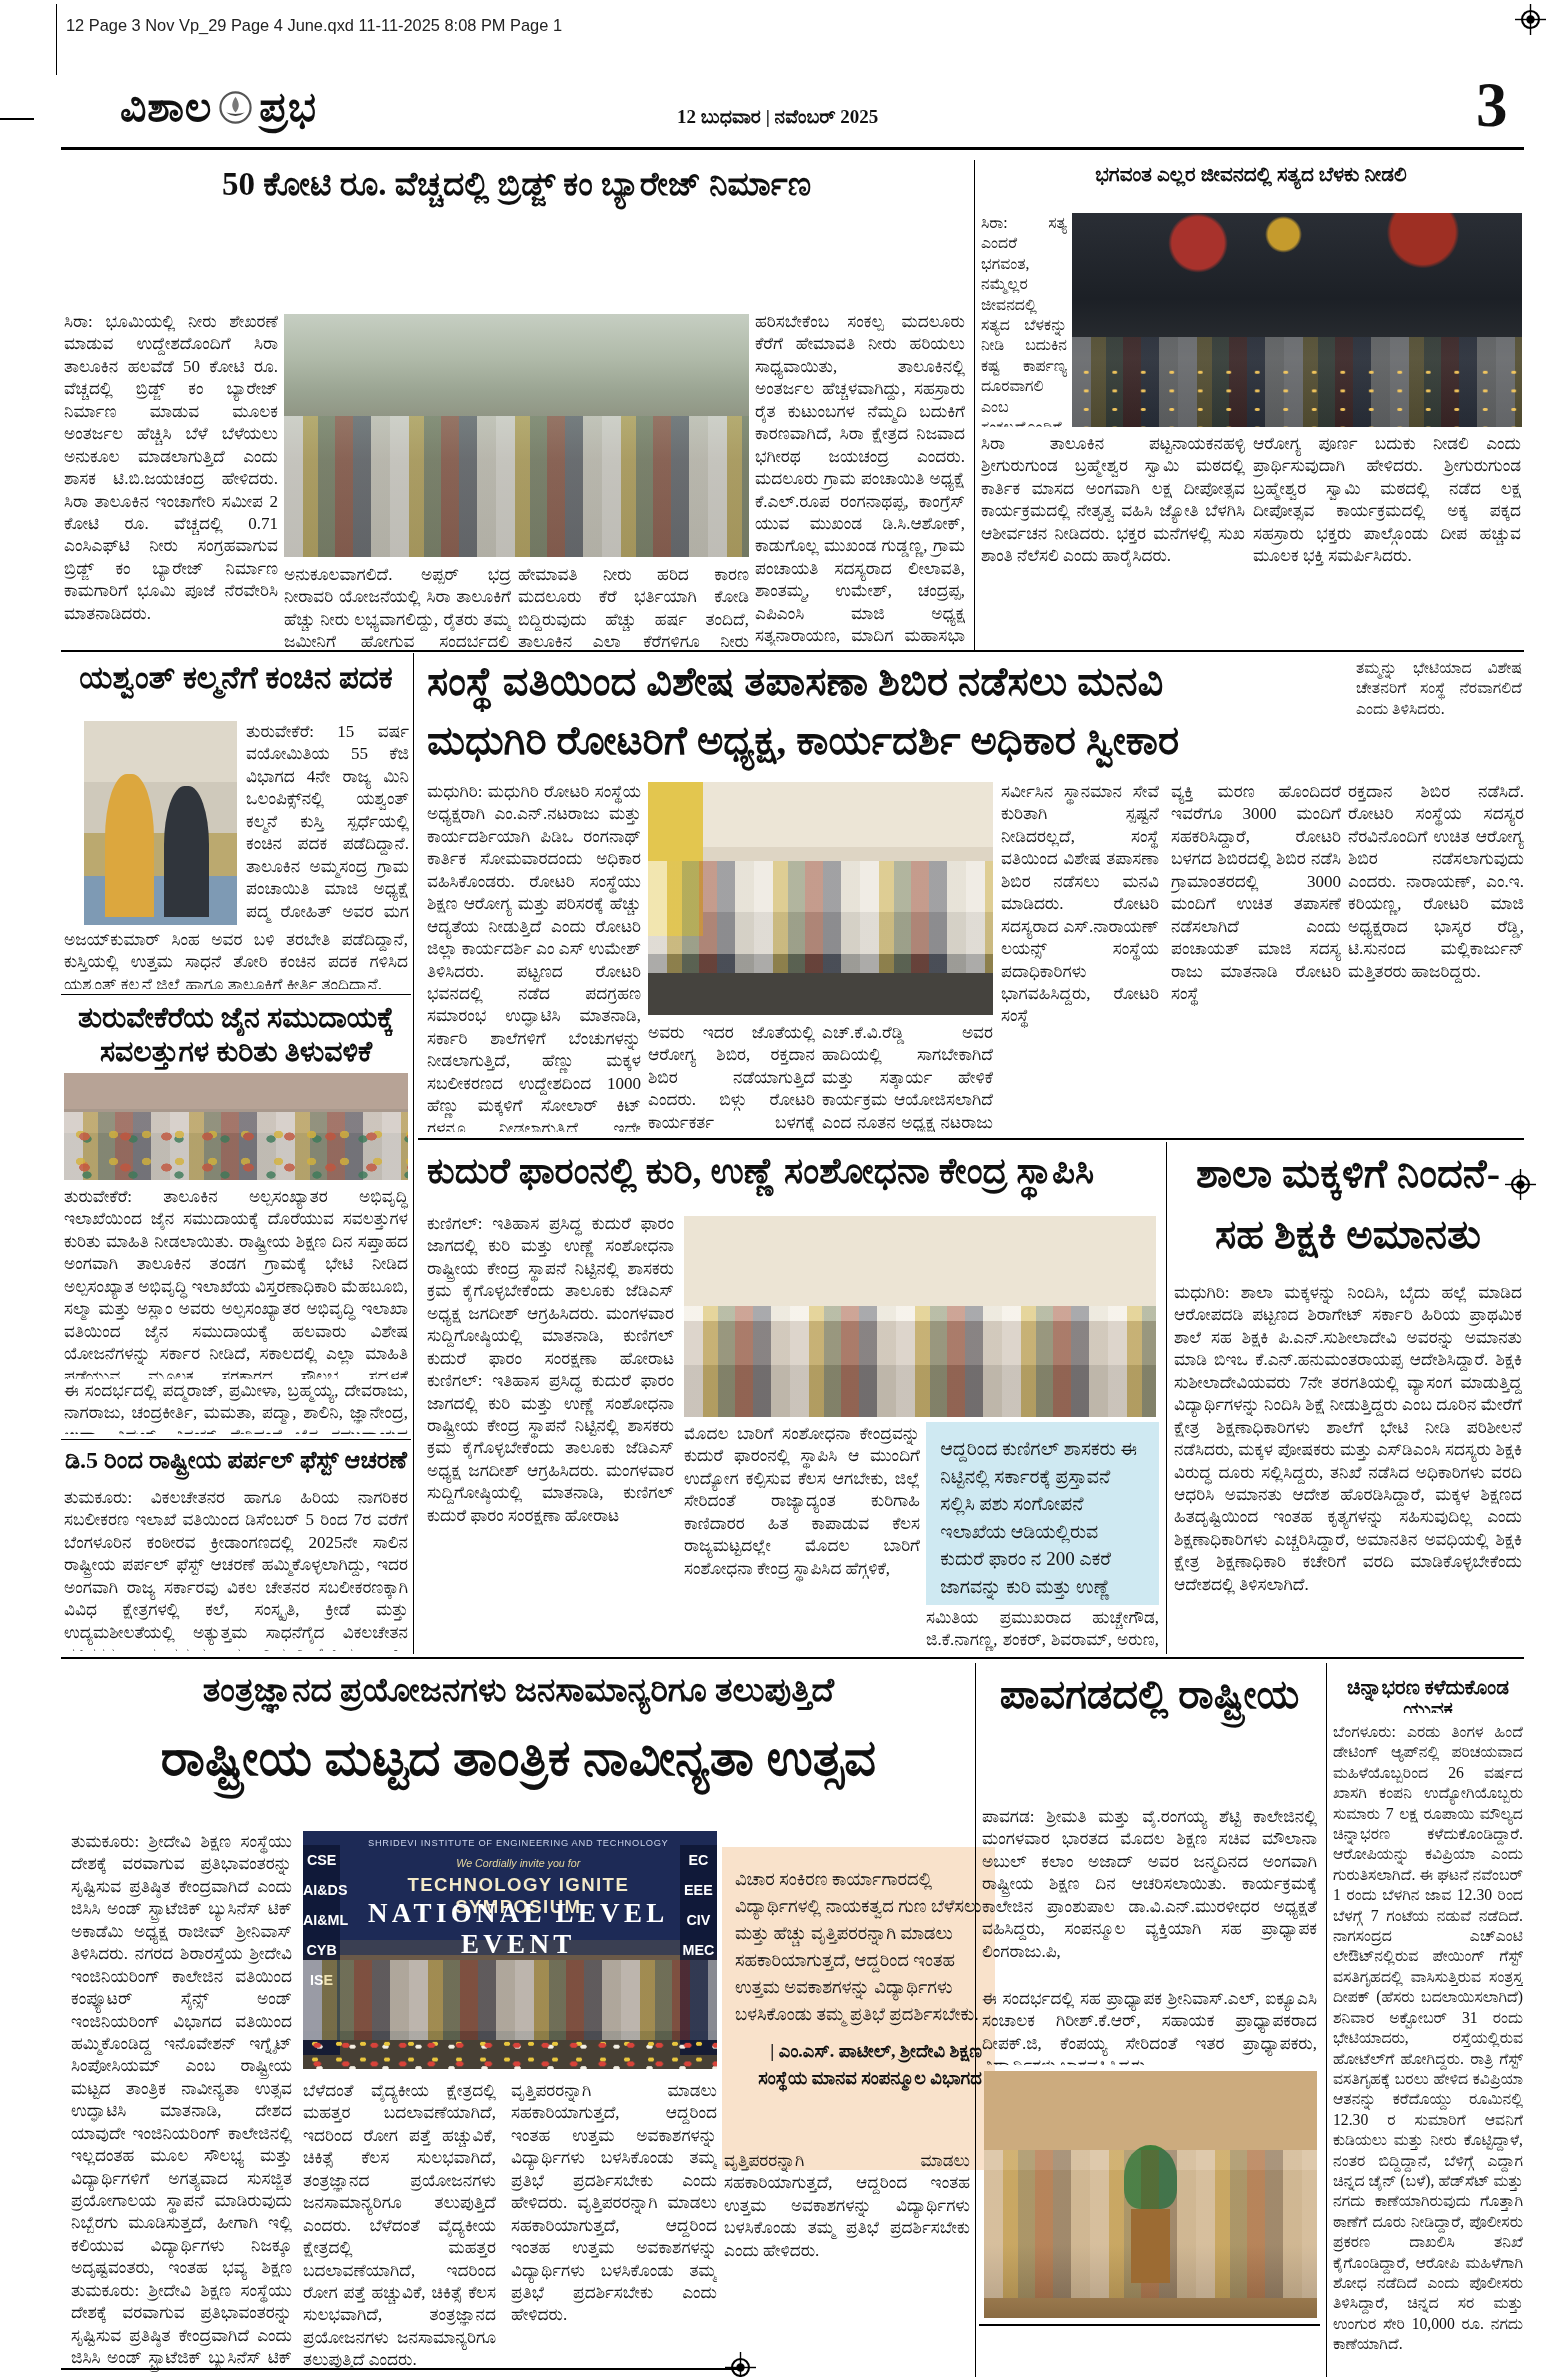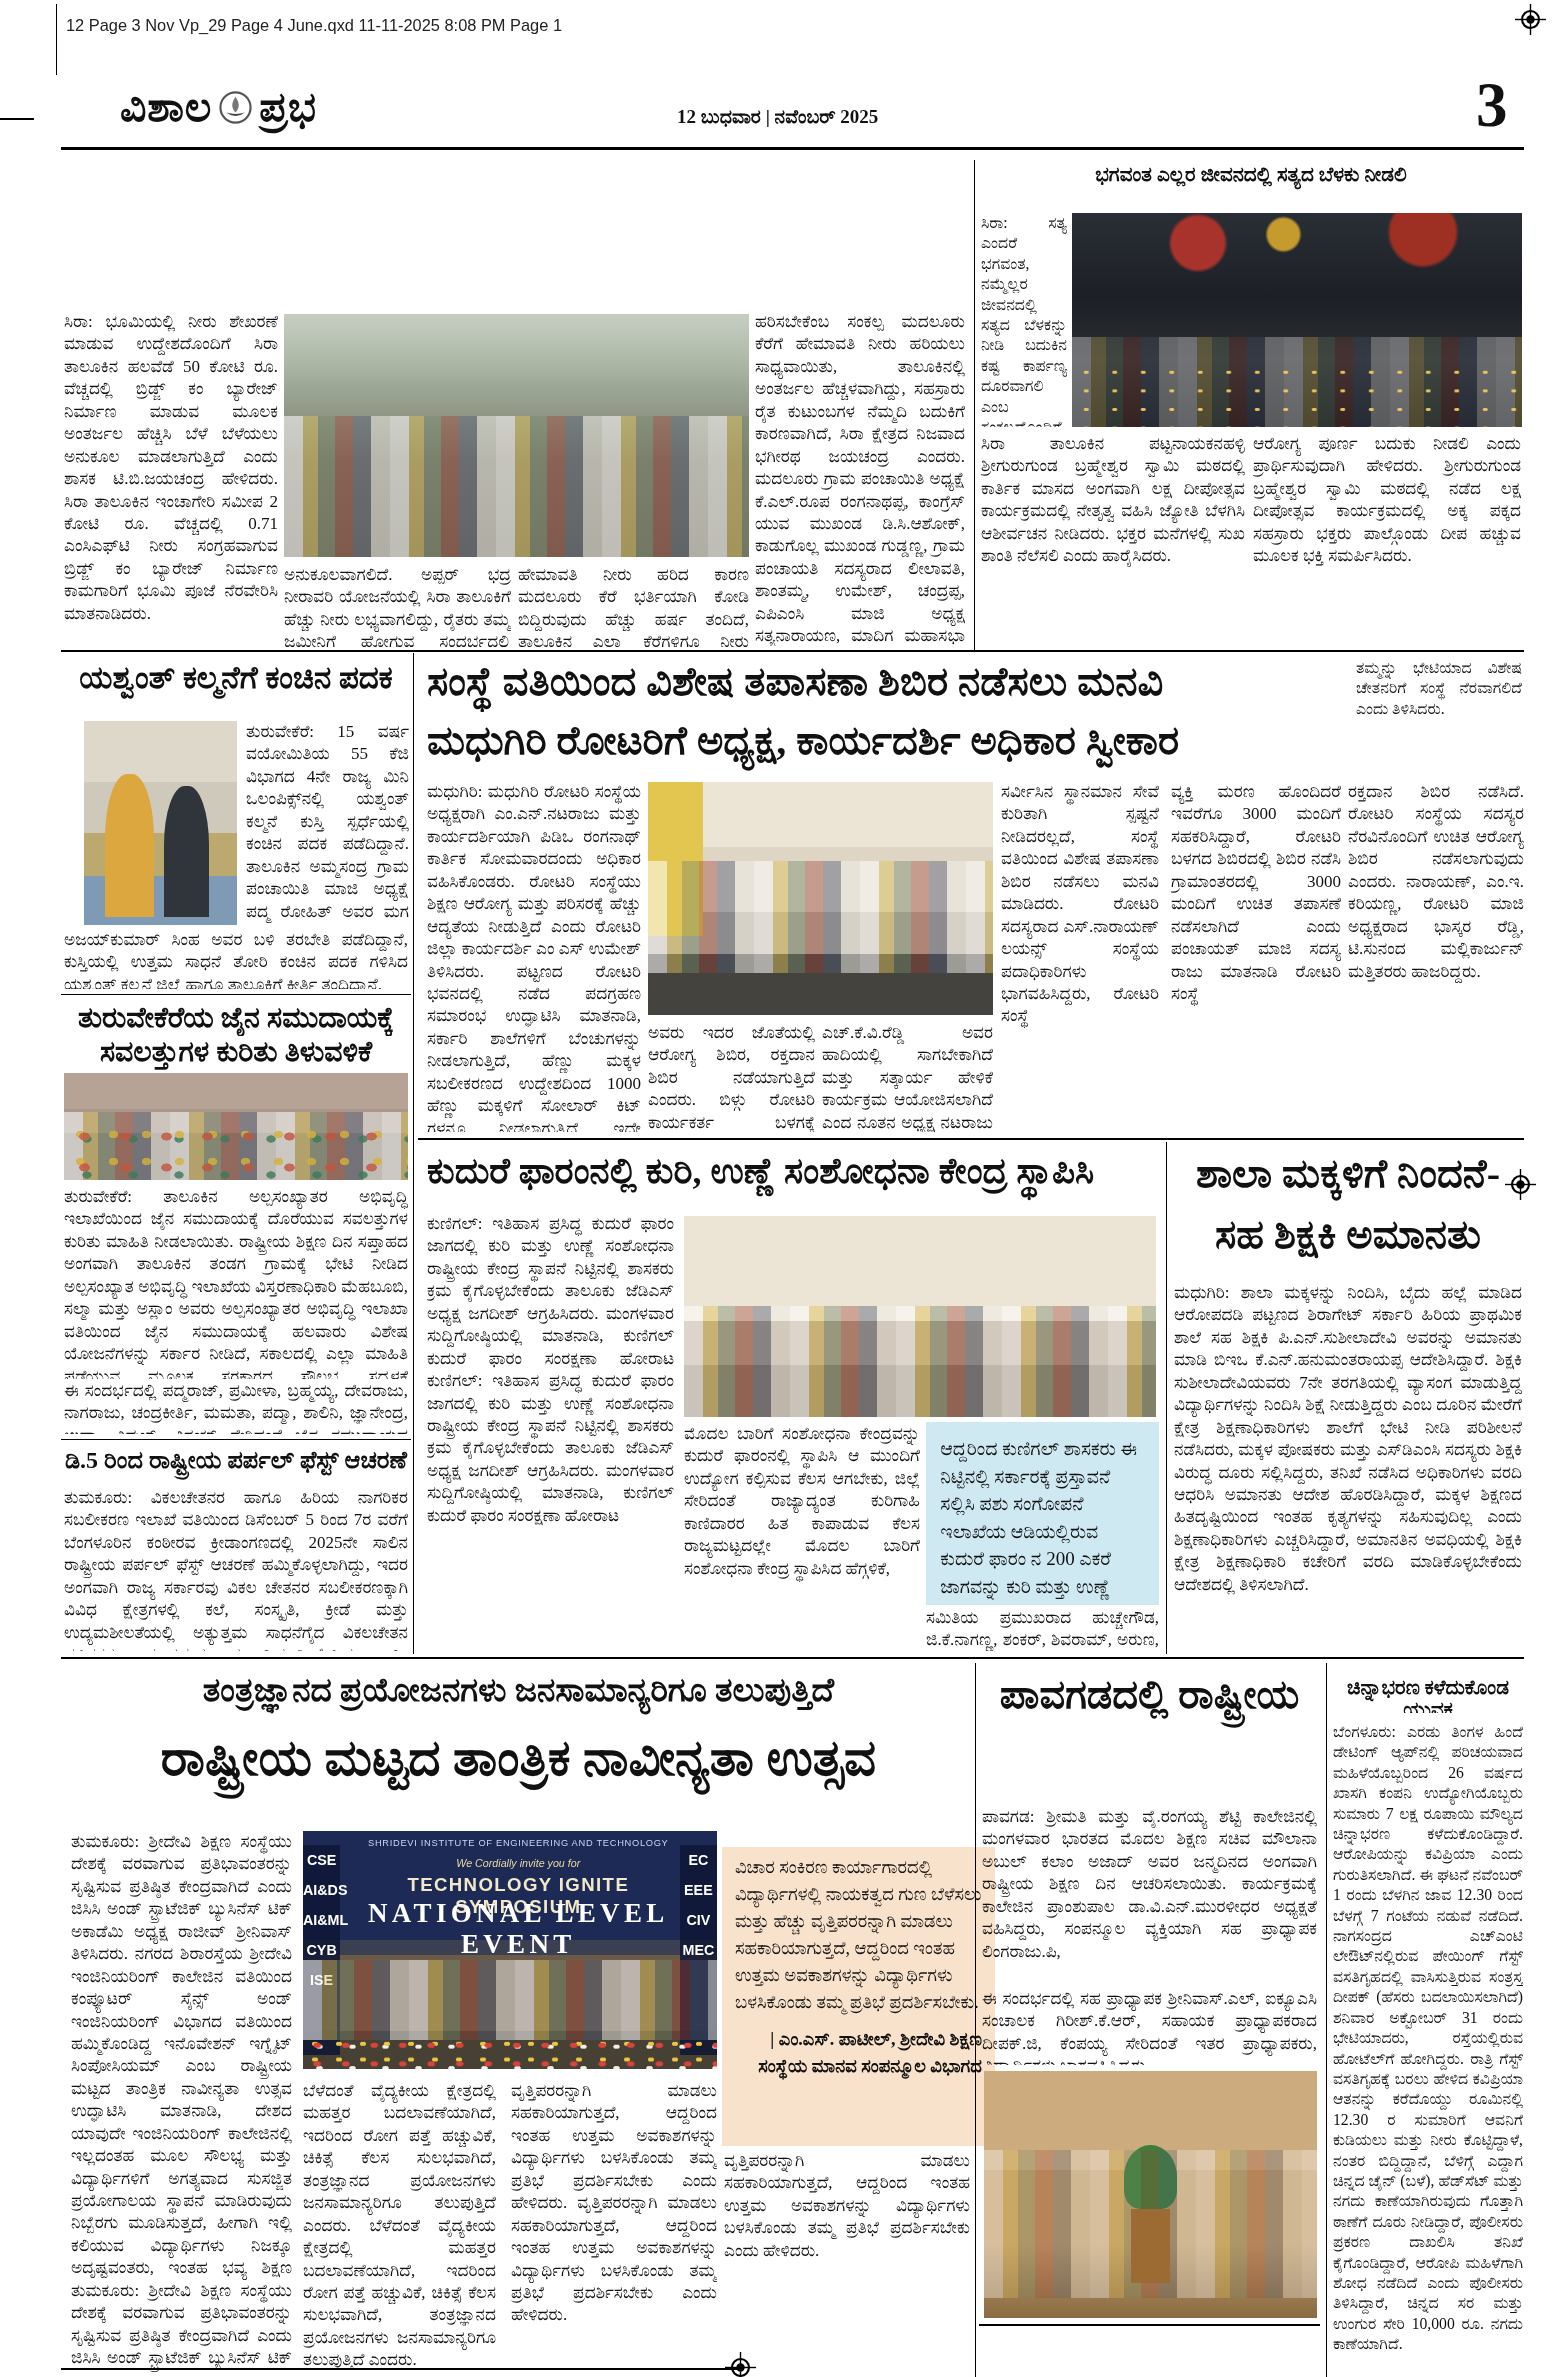--- a/index.html
+++ b/index.html
@@ -60,21 +60,21 @@
     font-size:9.3px;text-align:center;letter-spacing:0.7px;}
   .banner-invite{position:absolute;left:12%;top:11%;right:8%;color:#e8d9a0;font-family:"Liberation Sans",sans-serif;
     font-size:10.7px;text-align:center;font-style:italic;}
   .banner-l1{position:absolute;left:10%;top:18%;right:6%;color:#f3e9c8;font-family:"Liberation Sans",sans-serif;
     font-size:18.6px;font-weight:bold;text-align:center;letter-spacing:1.4px;}
   .banner-l2{position:absolute;left:10%;top:28%;right:6%;color:#ffffff;font-family:"Liberation Serif",serif;
     font-size:27px;font-weight:bold;text-align:center;letter-spacing:4.3px;}
   .banner-side{position:absolute;top:6%;width:9%;color:#fff;font-family:"Liberation Sans",sans-serif;
     font-size:14.3px;font-weight:bold;line-height:2.1;white-space:pre-line;text-align:center;background:rgba(14,22,52,.85);height:88%;}
   .pull-blue{background:#cfe9f2;font-size:19px;line-height:1.45;padding:13px 14.3px;text-align:left;overflow:hidden;}
-  .pull-peach{background:#f9e2cb;font-size:18px;line-height:1.5;padding:7px 13px;text-align:left;overflow:hidden;}
+  .pull-peach{background:#f9e2cb;font-size:18px;line-height:1.5;padding:19px 13px;text-align:left;overflow:hidden;}
   .attrib{display:block;margin-top:10px;text-align:right;font-weight:bold;}
   .regmark{position:absolute;}
 </style>
 </head>
 <body>
 
 <div class="page">
 
   <div class="abs vline" style="left:56px;top:4.3px;height:71px;"></div>
   <div class="abs slug" style="left:66px;top:15.7px;">12 Page 3 Nov Vp_29 Page 4 June.qxd  11-11-2025  8:08 PM  Page 1</div>
@@ -105,20 +105,21 @@
       <circle cx="23" cy="23" r="21" fill="none" stroke="#555" stroke-width="3"></circle>
       <path d="M23 8 C18 16 16 22 23 30 C30 22 28 16 23 8 Z" fill="#777"></path>
       <path d="M10 30 Q23 40 36 30 Q23 34 10 30 Z" fill="#444"></path>
     </svg>
     <span>ಪ್ರಭ</span>
   </div>
   <div class="abs mast-date" style="left:677px;top:106px;width:343px;">12 ಬುಧವಾರ | ನವೆಂಬರ್ 2025</div>
   <div class="abs pageno" style="left:1476px;top:74px;">3</div>
   <div class="abs rule4" style="left:61px;top:147px;width:1463px;"></div>
 
+  <div class="abs kick" style="left:64px;top:166px;width:905px;height:44px;font-size:33px;">50 ಕೋಟಿ ರೂ. ವೆಚ್ಚದಲ್ಲಿ ಬ್ರಿಡ್ಜ್ ಕಂ ಬ್ಯಾರೇಜ್ ನಿರ್ಮಾಣ</div>
 
   <div class="abs bd" style="left:64px;top:311px;width:214px;height:334px;">ಸಿರಾ: ಭೂಮಿಯಲ್ಲಿ ನೀರು ಶೇಖರಣೆ ಮಾಡುವ ಉದ್ದೇಶದೊಂದಿಗೆ ಸಿರಾ ತಾಲೂಕಿನ ಹಲವೆಡೆ 50 ಕೋಟಿ ರೂ. ವೆಚ್ಚದಲ್ಲಿ ಬ್ರಿಡ್ಜ್ ಕಂ ಬ್ಯಾರೇಜ್ ನಿರ್ಮಾಣ ಮಾಡುವ ಮೂಲಕ ಅಂತರ್ಜಲ ಹೆಚ್ಚಿಸಿ ಬೆಳೆ ಬೆಳೆಯಲು ಅನುಕೂಲ ಮಾಡಲಾಗುತ್ತಿದೆ ಎಂದು ಶಾಸಕ ಟಿ.ಬಿ.ಜಯಚಂದ್ರ ಹೇಳಿದರು. ಸಿರಾ ತಾಲೂಕಿನ ಇಂಚಾಗೇರಿ ಸಮೀಪ 2 ಕೋಟಿ ರೂ. ವೆಚ್ಚದಲ್ಲಿ 0.71 ಎಂಸಿಎಫ್‌ಟಿ ನೀರು ಸಂಗ್ರಹವಾಗುವ ಬ್ರಿಡ್ಜ್ ಕಂ ಬ್ಯಾರೇಜ್ ನಿರ್ಮಾಣ ಕಾಮಗಾರಿಗೆ ಭೂಮಿ ಪೂಜೆ ನೆರವೇರಿಸಿ ಮಾತನಾಡಿದರು.</div>
   <div class="abs photo photo-main" style="left:284px;top:314px;width:465px;height:243px;">
     <div class="figband" style="height:58%;"></div>
   </div>
   <div class="abs bd" style="left:284px;top:564px;width:227px;height:83px;">ಅನುಕೂಲವಾಗಲಿದೆ. ಅಪ್ಪರ್ ಭದ್ರ ನೀರಾವರಿ ಯೋಜನೆಯಲ್ಲಿ ಸಿರಾ ತಾಲೂಕಿಗೆ ಹೆಚ್ಚು ನೀರು ಲಭ್ಯವಾಗಲಿದ್ದು, ರೈತರು ತಮ್ಮ ಜಮೀನಿಗೆ ಹೋಗುವ ಸಂದರ್ಭದಲ್ಲಿ ಯಾವುದೇ ತೊಂದರೆಗಳಾಗಬಾರದು ಎಂಬ ದೂರದೃಷ್ಟಿ ಯೋಚನೆಯೊಂದಿಗೆ ಬ್ರಿಡ್ಜ್‌ಗಳನ್ನು ಕೂಡ ನಿರ್ಮಾಣ ಮಾಡುತ್ತಿದ್ದೇವೆ, ಸಿರಾ ತಾಲೂಕಿನಲ್ಲಿ ಮಳೆಯ ಪ್ರಮಾಣ ಕಡಿಮೆ ಇದ್ದರೂ ಸಹ</div>
   <div class="abs bd" style="left:518px;top:564px;width:231px;height:83px;">ಹೇಮಾವತಿ ನೀರು ಹರಿದ ಕಾರಣ ಮದಲೂರು ಕೆರೆ ಭರ್ತಿಯಾಗಿ ಕೋಡಿ ಬಿದ್ದಿರುವುದು ಹೆಚ್ಚು ಹರ್ಷ ತಂದಿದೆ, ತಾಲೂಕಿನ ಎಲ್ಲಾ ಕೆರೆಗಳಿಗೂ ನೀರು ನೀಡಬೇಕೆಂಬುದೇ ನಮ್ಮ ಸಂಕಲ್ಪ ಎಂದರು. ಕಾಂಗ್ರೆಸ್ ಯುವ ಮುಖಂಡ ಡಿ.ಸಿ.ಆಶೋಕ್ ಮಾತನಾಡಿ ಬರದ ನಾಡಿನ ಭಗೀರಥ ಟಿ.ಬಿ. ಜಯಚಂದ್ರ ಅವರ ಇಚ್ಛಾಶಕ್ತಿ, ನೀರು ಮುಖಂಡರು ಹಾಜರಿದ್ದರು.</div>
   <div class="abs bd" style="left:755px;top:311px;width:210px;height:335px;">ಹರಿಸಬೇಕೆಂಬ ಸಂಕಲ್ಪ ಮದಲೂರು ಕೆರೆಗೆ ಹೇಮಾವತಿ ನೀರು ಹರಿಯಲು ಸಾಧ್ಯವಾಯಿತು, ತಾಲೂಕಿನಲ್ಲಿ ಅಂತರ್ಜಲ ಹೆಚ್ಚಳವಾಗಿದ್ದು, ಸಹಸ್ರಾರು ರೈತ ಕುಟುಂಬಗಳ ನೆಮ್ಮದಿ ಬದುಕಿಗೆ ಕಾರಣವಾಗಿದೆ, ಸಿರಾ ಕ್ಷೇತ್ರದ ನಿಜವಾದ ಭಗೀರಥ ಜಯಚಂದ್ರ ಎಂದರು. ಮದಲೂರು ಗ್ರಾಮ ಪಂಚಾಯಿತಿ ಅಧ್ಯಕ್ಷೆ ಕೆ.ಎಲ್.ರೂಪ ರಂಗನಾಥಪ್ಪ, ಕಾಂಗ್ರೆಸ್ ಯುವ ಮುಖಂಡ ಡಿ.ಸಿ.ಆಶೋಕ್, ಕಾಡುಗೊಲ್ಲ ಮುಖಂಡ ಗುಡ್ಡಣ್ಣ, ಗ್ರಾಮ ಪಂಚಾಯತಿ ಸದಸ್ಯರಾದ ಲೀಲಾವತಿ, ಶಾಂತಮ್ಮ, ಉಮೇಶ್, ಚಂದ್ರಪ್ಪ, ಎಪಿಎಂಸಿ ಮಾಜಿ ಅಧ್ಯಕ್ಷ ಸತ್ಯನಾರಾಯಣ, ಮಾದಿಗ ಮಹಾಸಭಾ ಅಧ್ಯಕ್ಷ ಪಿ.ಬಿ.ನರಸಿಂಹಯ್ಯ, ಯುವ ಕಾಂಗ್ರೆಸ್ ಅಧ್ಯಕ್ಷ ಮಣಿ, ಸಿರಾ ನಗರಸಭೆ ನಾಮ ನಿರ್ದೇಶನ ಸದಸ್ಯ ರಾಧಾಕೃಷ್ಣ, ಗ್ರಾಮ ಪಂಚಾಯತಿ ಮಾಜಿ ಅಧ್ಯಕ್ಷ ಜಯಮ್ಮ ಭೀಮಣ್ಣ, ಕಾಂಗ್ರೆಸ್ ಪರಿಶಿಷ್ಟ ಜಾತಿ ಅಧ್ಯಕ್ಷ ಶಾಸಮಾರು ಮೂರ್ತಿ, ಸಣ್ಣ ನೀರಾವರಿ ಇಲಾಖೆ ಎಇಇ ಸುಂದರ್ ಸೇರಿದಂತೆ ಹಲವಾರು ಮುಖಂಡರು ಹಾಜರಿದ್ದರು.</div>
 
   <div class="abs vline" style="left:974px;top:160px;height:490px;"></div>

